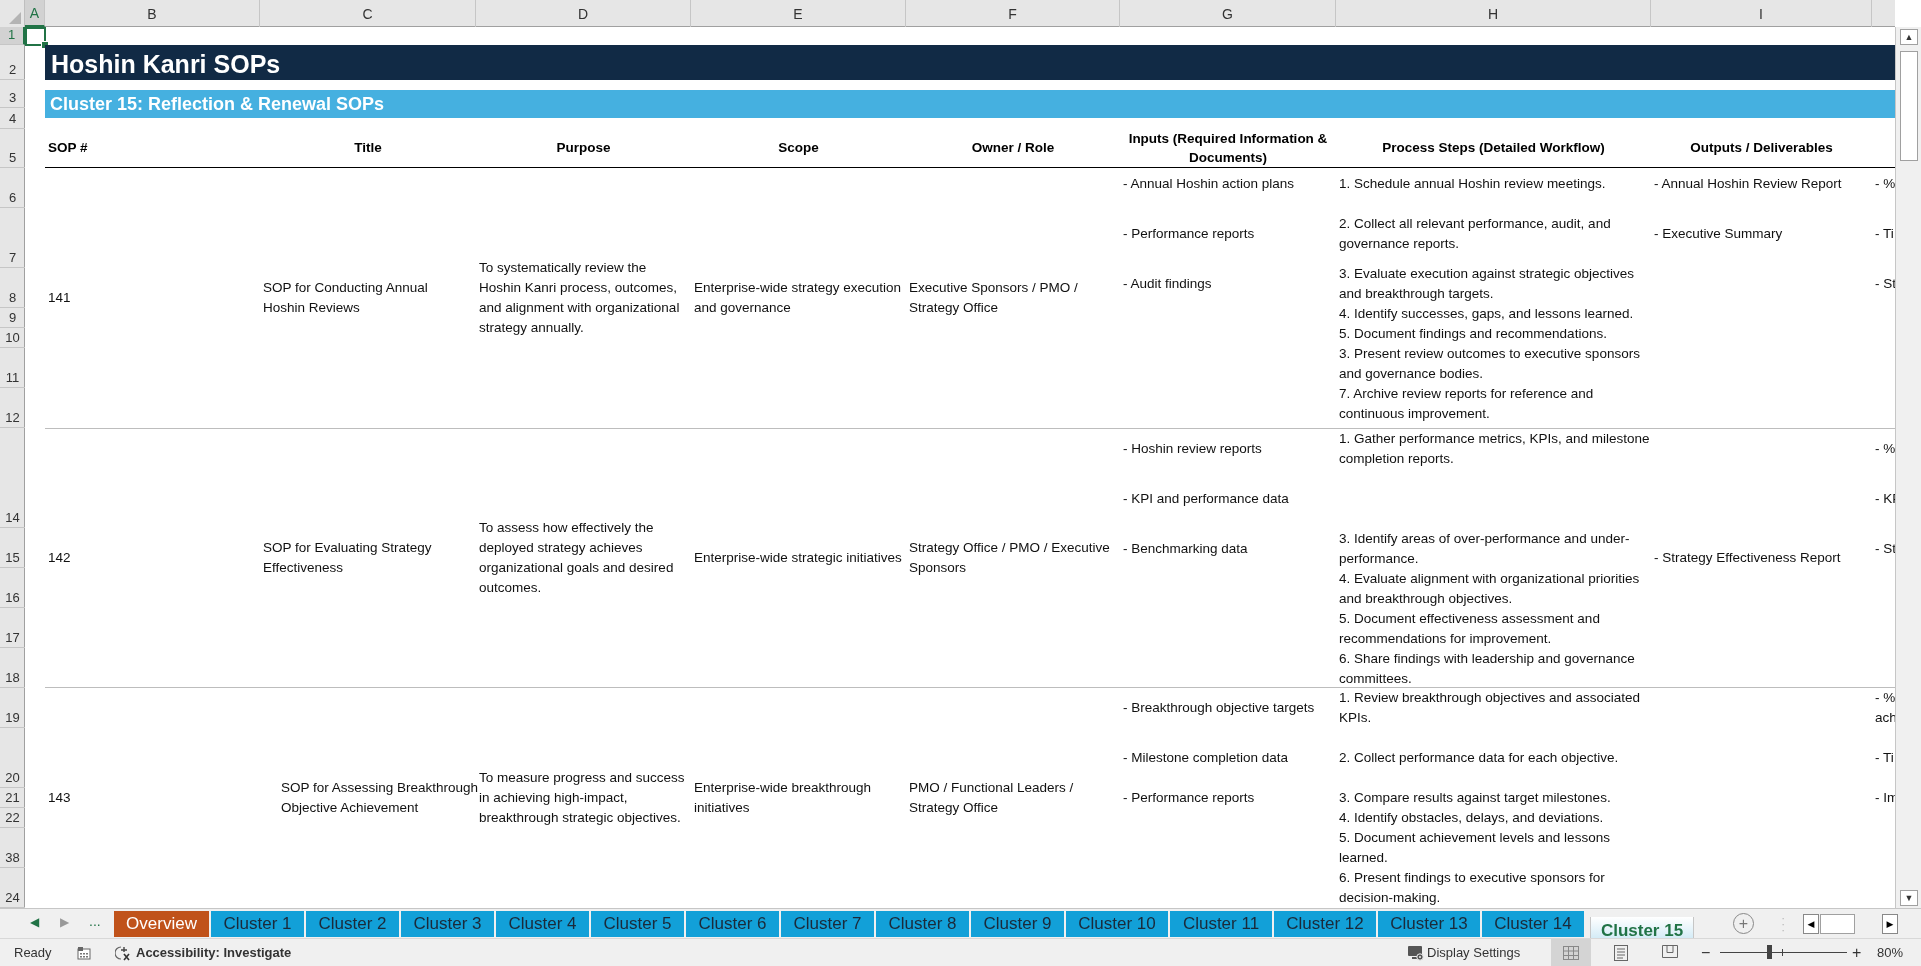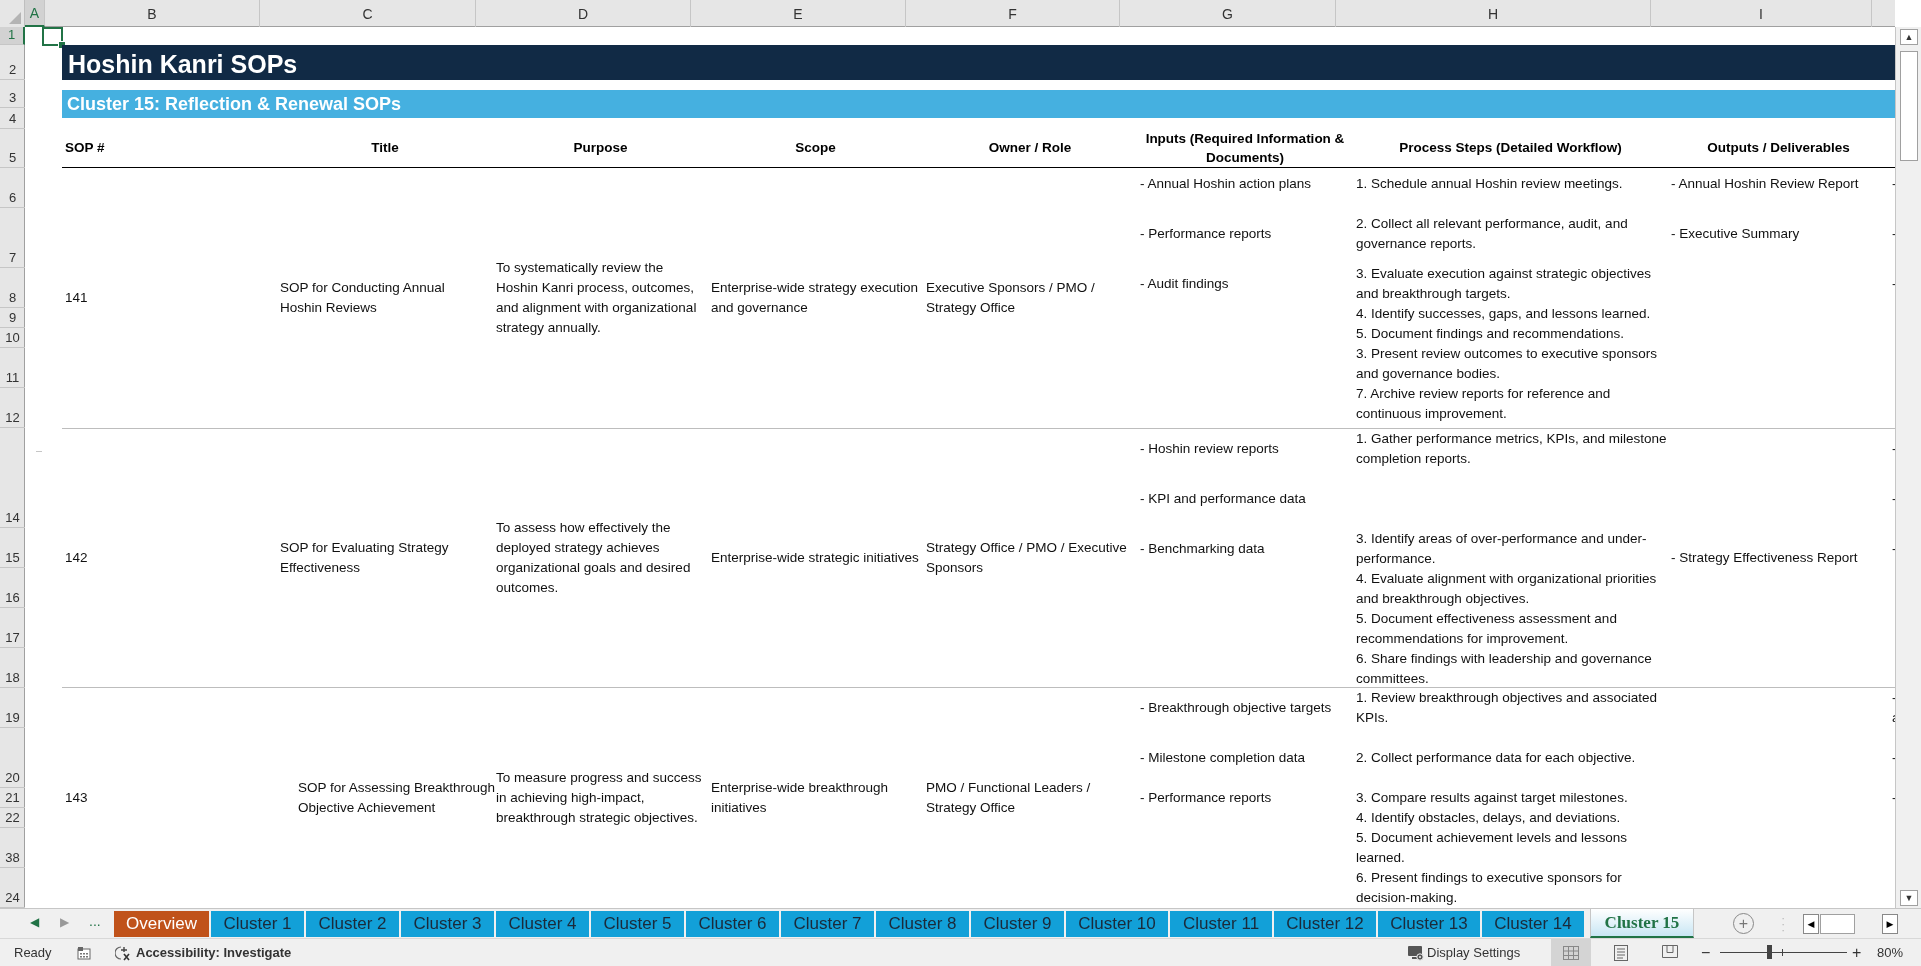--- a/index.html
+++ b/index.html
@@ -12,21 +12,21 @@
   .corner::after { content: ""; position: absolute; right: 3px; bottom: 3px; width: 0; height: 0; border-left: 12px solid transparent; border-bottom: 12px solid #b4b4b4; }
   .colcell { position: absolute; top: 0; height: 27px; border-right: 1px solid #c6c6c6; font-size: 14px; color: #333; display: flex; align-items: center; justify-content: center; }
   .colcell.sel { color: #217346; border-bottom: 2px solid #217346; background: #d2d2d2; }
 
   
   .rowhdr { position: absolute; left: 0; top: 27px; width: 25px; height: 881px; background: #e6e6e6; border-right: 1px solid #a0a0a0; }
   .rowcell { position: absolute; left: 0; width: 25px; border-bottom: 1px solid #c6c6c6; font-size: 13px; color: #333; display: flex; align-items: flex-end; justify-content: center; padding-bottom: 2px; }
   .rowcell.sel { color: #217346; background: #d2d2d2; border-right: 2px solid #217346; }
 
   
-  .grid { position: absolute; left: 25px; top: 27px; width: 1870px; height: 881px; overflow: hidden; background: #fff; margin-left: 17px; }
+  .grid { position: absolute; left: 25px; top: 27px; width: 1870px; height: 881px; overflow: hidden; background: #fff; }
   .selcell { position: absolute; left: 0; top: 0; width: 21px; height: 19px; border: 2px solid #217346; }
   .selcell::after { content: ""; position: absolute; right: -5px; bottom: -5px; width: 6px; height: 6px; background: #217346; border: 1px solid #fff; }
 
   .banner1 { position: absolute; left: 20px; top: 18px; width: 1850px; height: 35px; background: #112a45; color: #fff; font-weight: bold; font-size: 25px; padding-left: 6px; display: flex; align-items: center; padding-top: 4px; }
   .banner2 { position: absolute; left: 20px; top: 63px; width: 1850px; height: 28px; background: #45b0e0; color: #fff; font-weight: bold; font-size: 18px; padding-left: 5px; display: flex; align-items: center; }
 
   .thead { position: absolute; left: 20px; top: 102px; width: 1850px; height: 39px; border-bottom: 1.5px solid #000; }
   .th { position: absolute; top: 0; height: 39px; font-weight: bold; font-size: 13.5px; color: #000; display: flex; align-items: center; justify-content: center; text-align: center; line-height: 1.4; padding: 0 3px; }
   .th.left { justify-content: flex-start; }
 
@@ -40,21 +40,21 @@
   
   .vscroll { position: absolute; left: 1895px; top: 27px; width: 26px; height: 881px; background: #f0f0f0; border-left: 1px solid #c6c6c6; }
   .vscroll .arr { position: absolute; left: 4px; width: 18px; height: 16px; background: #fff; border: 1px solid #a0a0a0; font-size: 9px; display: flex; align-items: center; justify-content: center; color: #333; }
   .vscroll .thumb { position: absolute; left: 4px; top: 24px; width: 18px; height: 110px; background: #fff; border: 1px solid #a0a0a0; }
 
   
   .tabbar { position: absolute; left: 0; top: 908px; width: 1921px; height: 30px; background: #f0f0f0; border-top: 1px solid #c6c6c6; }
   .navbtn { position: absolute; top: 6px; font-size: 12px; color: #999; }
   .tab { position: absolute; top: 2px; height: 26px; font-size: 17px; display: flex; align-items: center; justify-content: center; border-right: 2px solid #f0f0f0; color: #1b2a3a; background: #12a0d8; }
   .tab.overview { background: #c0521a; color: #fff; }
-  .tab.active { background: linear-gradient(#ffffff, #c8e6f4); color: #217346; font-weight: bold; border-bottom: 2px solid #217346; top: 0; height: 29px; border-left: 1px solid #c6c6c6; border-right: 1px solid #c6c6c6; font-family: Liberation Serif, serif; }
+  .tab.active { background: linear-gradient(#ffffff, #c8e6f4); color: #217346; font-weight: bold; border-bottom: 2px solid #217346; top: 8px; height: 29px; border-left: 1px solid #c6c6c6; border-right: 1px solid #c6c6c6; }
   .addsheet { position: absolute; left: 1733px; top: 4px; width: 21px; height: 21px; border: 1.5px solid #888; border-radius: 50%; color: #777; font-size: 16px; display: flex; align-items: center; justify-content: center; line-height: 1; }
   .dots { position: absolute; left: 1781px; top: 6px; color: #bbb; font-size: 13px; line-height: 6px; }
   .hs { position: absolute; left: 1803px; top: 5px; width: 95px; height: 20px; }
   .hs .b { position: absolute; top: 0; width: 16px; height: 20px; background: #fff; border: 1px solid #888; font-size: 9px; display: flex; align-items: center; justify-content: center; }
   .hs .thumb { position: absolute; left: 17px; top: 0; width: 35px; height: 20px; background: #fff; border: 1px solid #a0a0a0; }
 
   
   .statusbar { position: absolute; left: 0; top: 938px; width: 1921px; height: 28px; background: #f0f0f0; border-top: 1px solid #d8d8d8; font-size: 13px; color: #333; }
   .sb { position: absolute; top: 0; height: 27px; display: flex; align-items: center; }
   .viewbtn { position: absolute; top: 0; width: 40px; height: 27px; display: flex; align-items: center; justify-content: center; }

